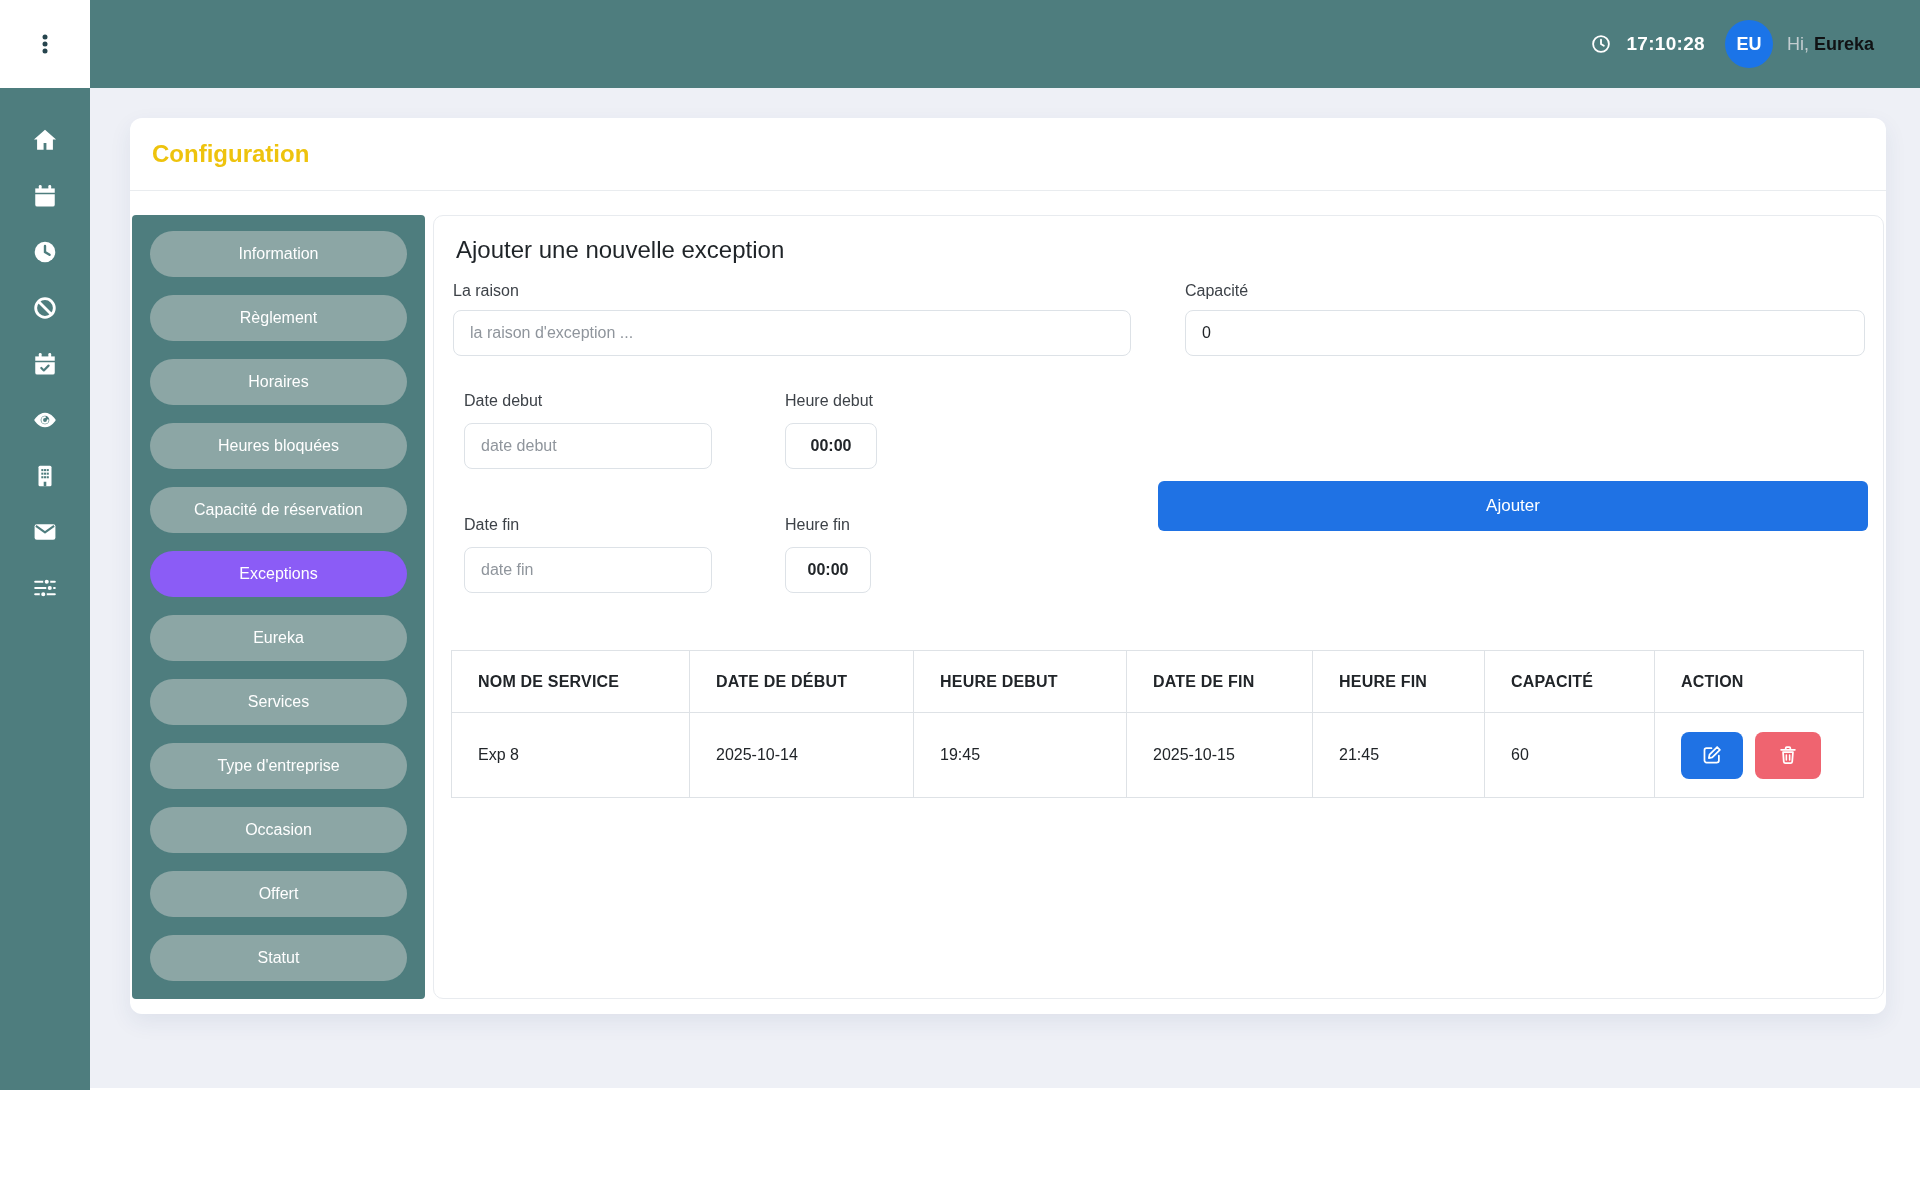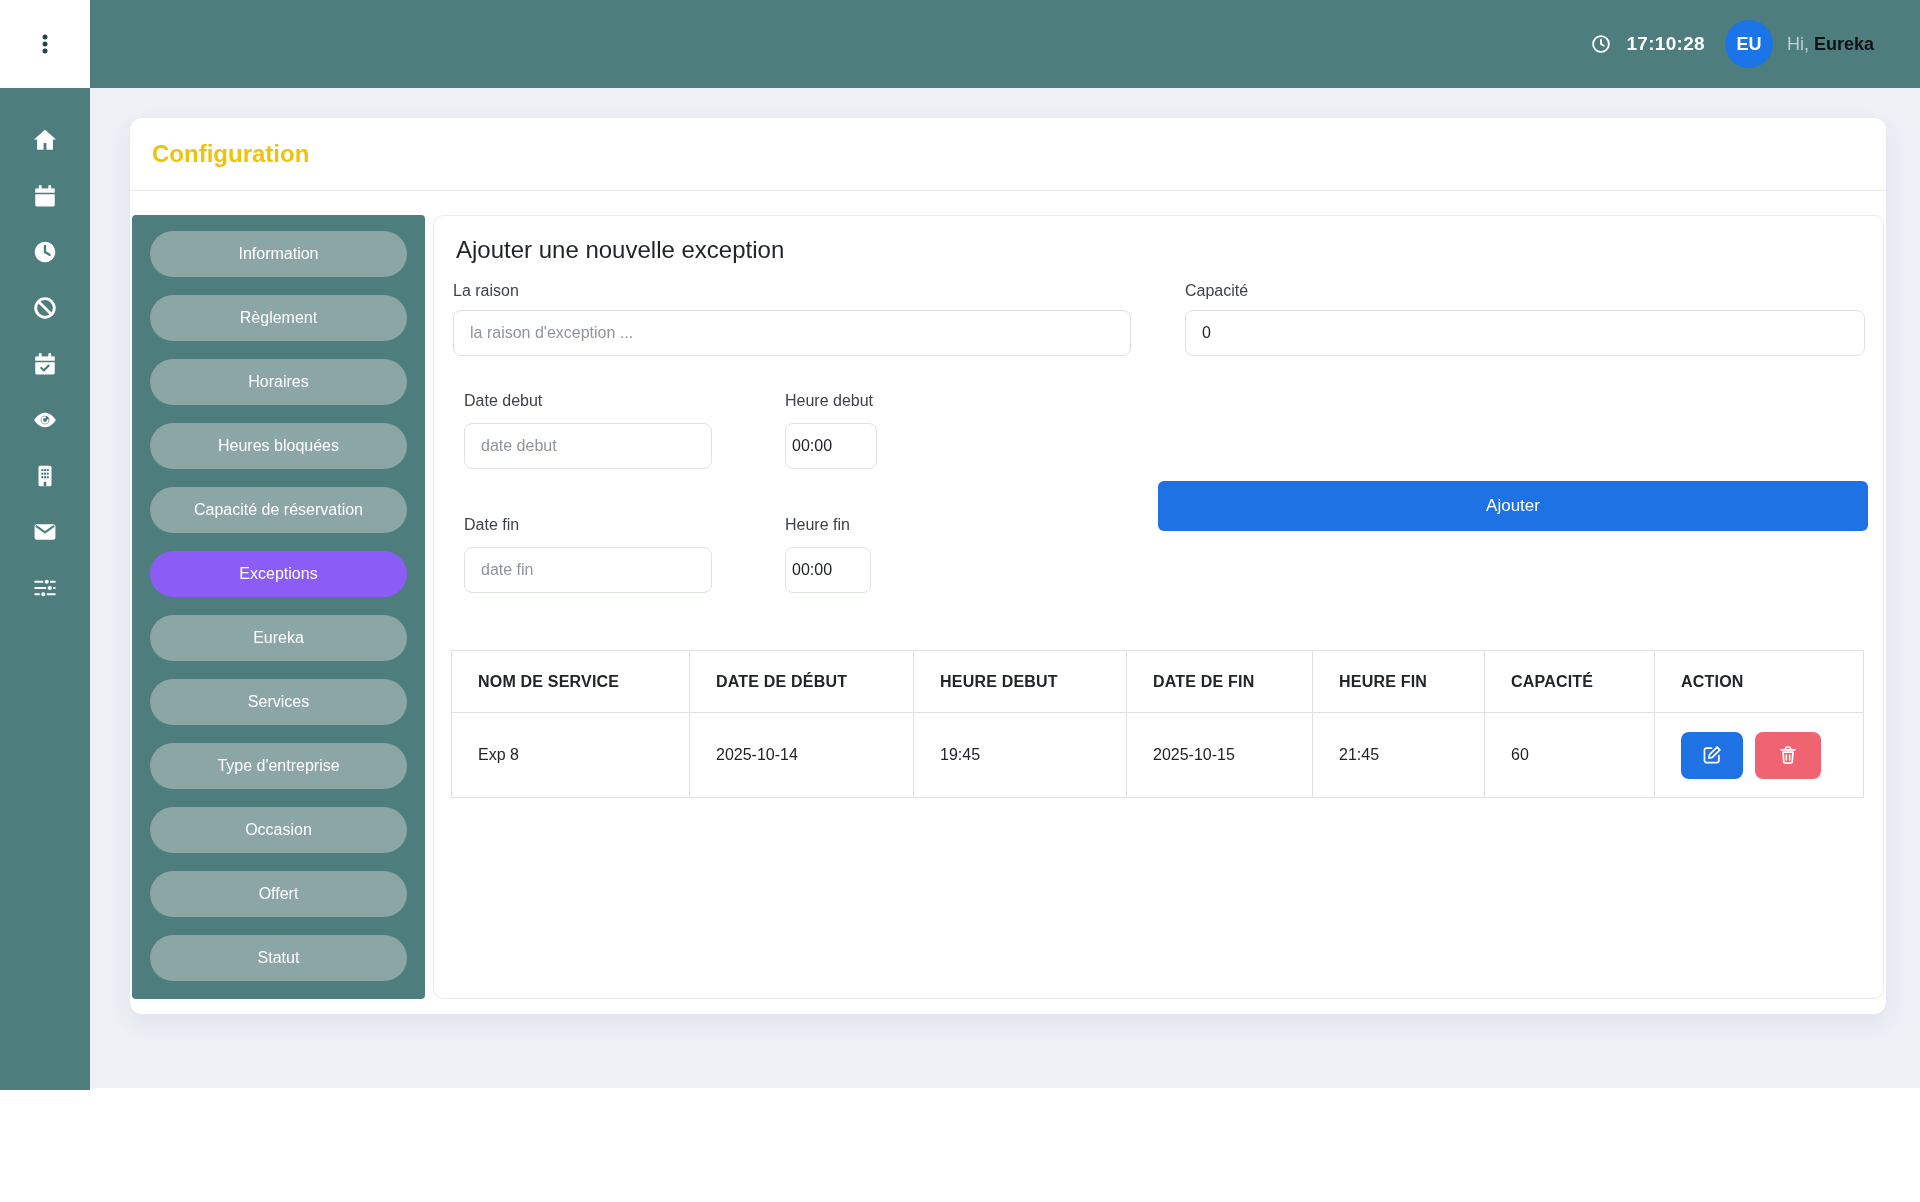--- a/index.html
+++ b/index.html
@@ -53,21 +53,21 @@
                font-family:"Liberation Sans", sans-serif; outline:none; }
   .txt-input::placeholder { color:#8f959c; }
   #grp-raison   { left:19px;  top:66px;  width:678px; }
   #grp-capacite { left:751px; top:66px;  width:680px; }
   #grp-raison .txt-input, #grp-capacite .txt-input { margin-top:10px; }
   #grp-date-debut  { left:30px;  top:176px; width:248px; }
   #grp-heure-debut { left:351px; top:176px; width:92px;  }
   #grp-date-fin    { left:30px;  top:300px; width:248px; }
   #grp-heure-fin   { left:351px; top:300px; width:86px;  }
   .stack .txt-input { margin-top:13px; }
-  .time-input { padding:4px 6px; }
+  .time-input { text-align:center; padding:4px 6px;font-weight:bold; }
   #add-button { left:724px; top:265px; width:710px; height:50px; background:#1f72e4; color:#fff;
                 border:none; border-radius:6px; font-size:17px; cursor:pointer;
                 font-family:"Liberation Sans", sans-serif; }
 
   
   #exceptions-table { left:17px; top:434px; width:1412px; border-collapse:collapse; table-layout:fixed; }
   #exceptions-table th, #exceptions-table td { border:1px solid #dee2e6; text-align:left;
                 padding-left:26px; font-size:16px; color:#212529; }
   #exceptions-table th { height:62px; font-weight:bold; letter-spacing:.2px; }
   #exceptions-table td { height:85px; }

